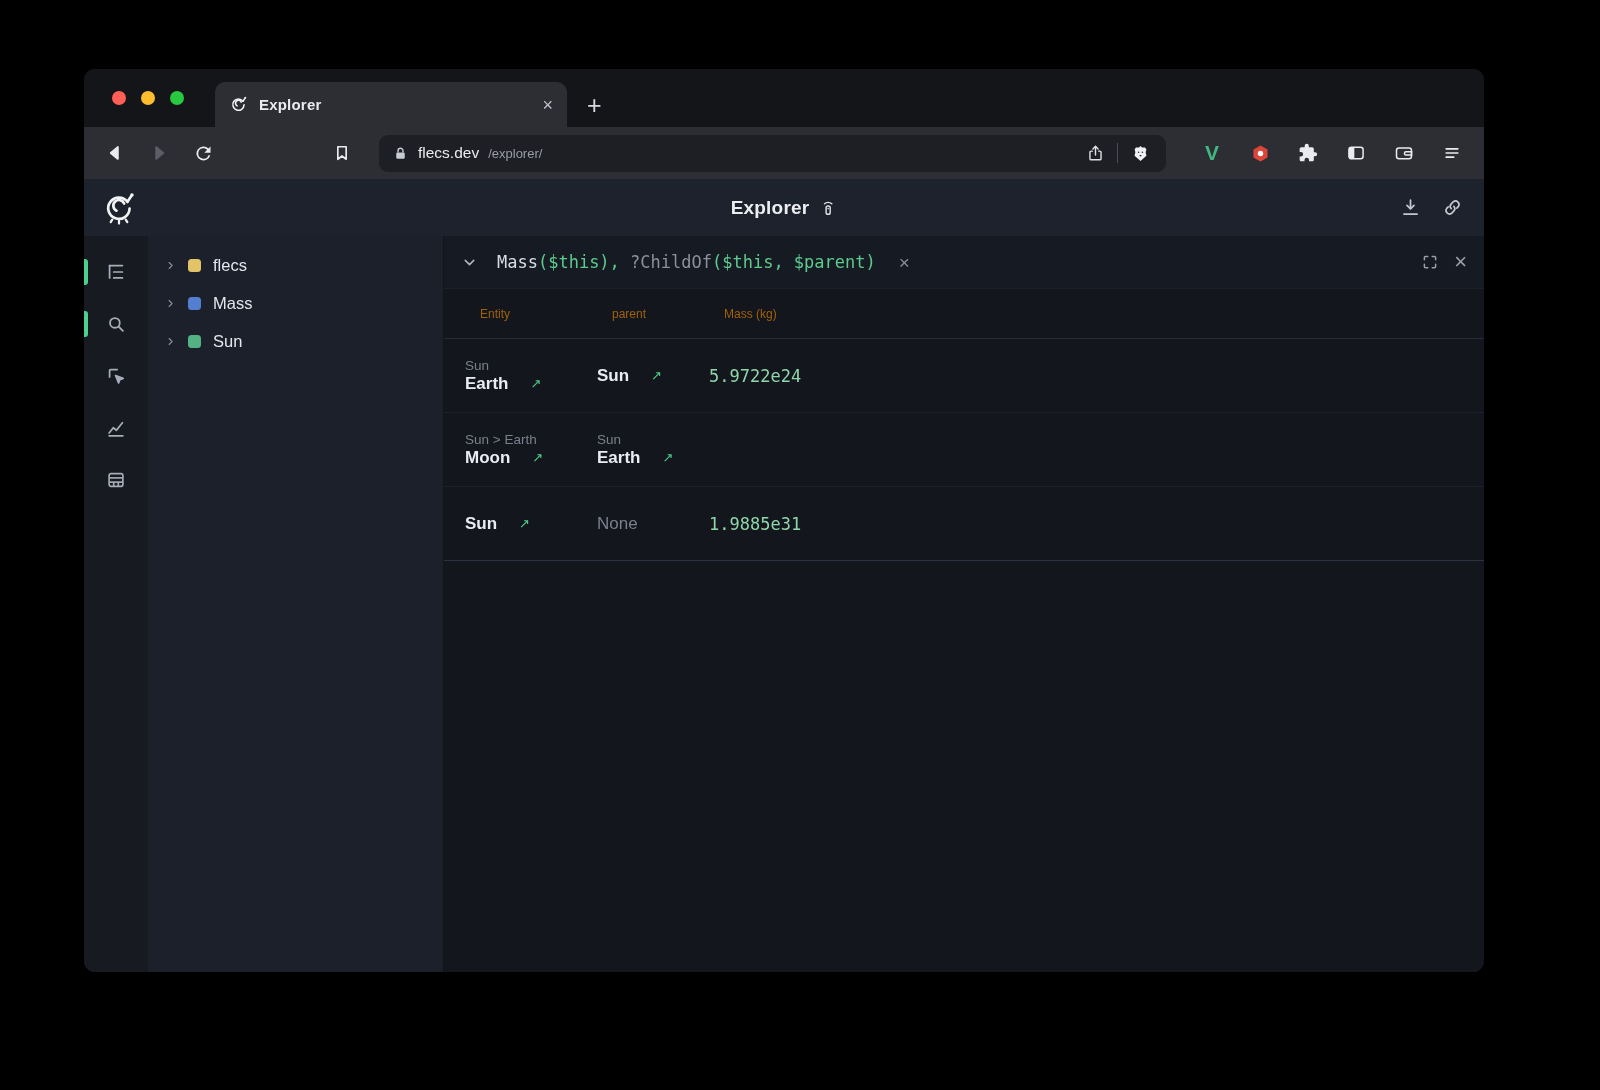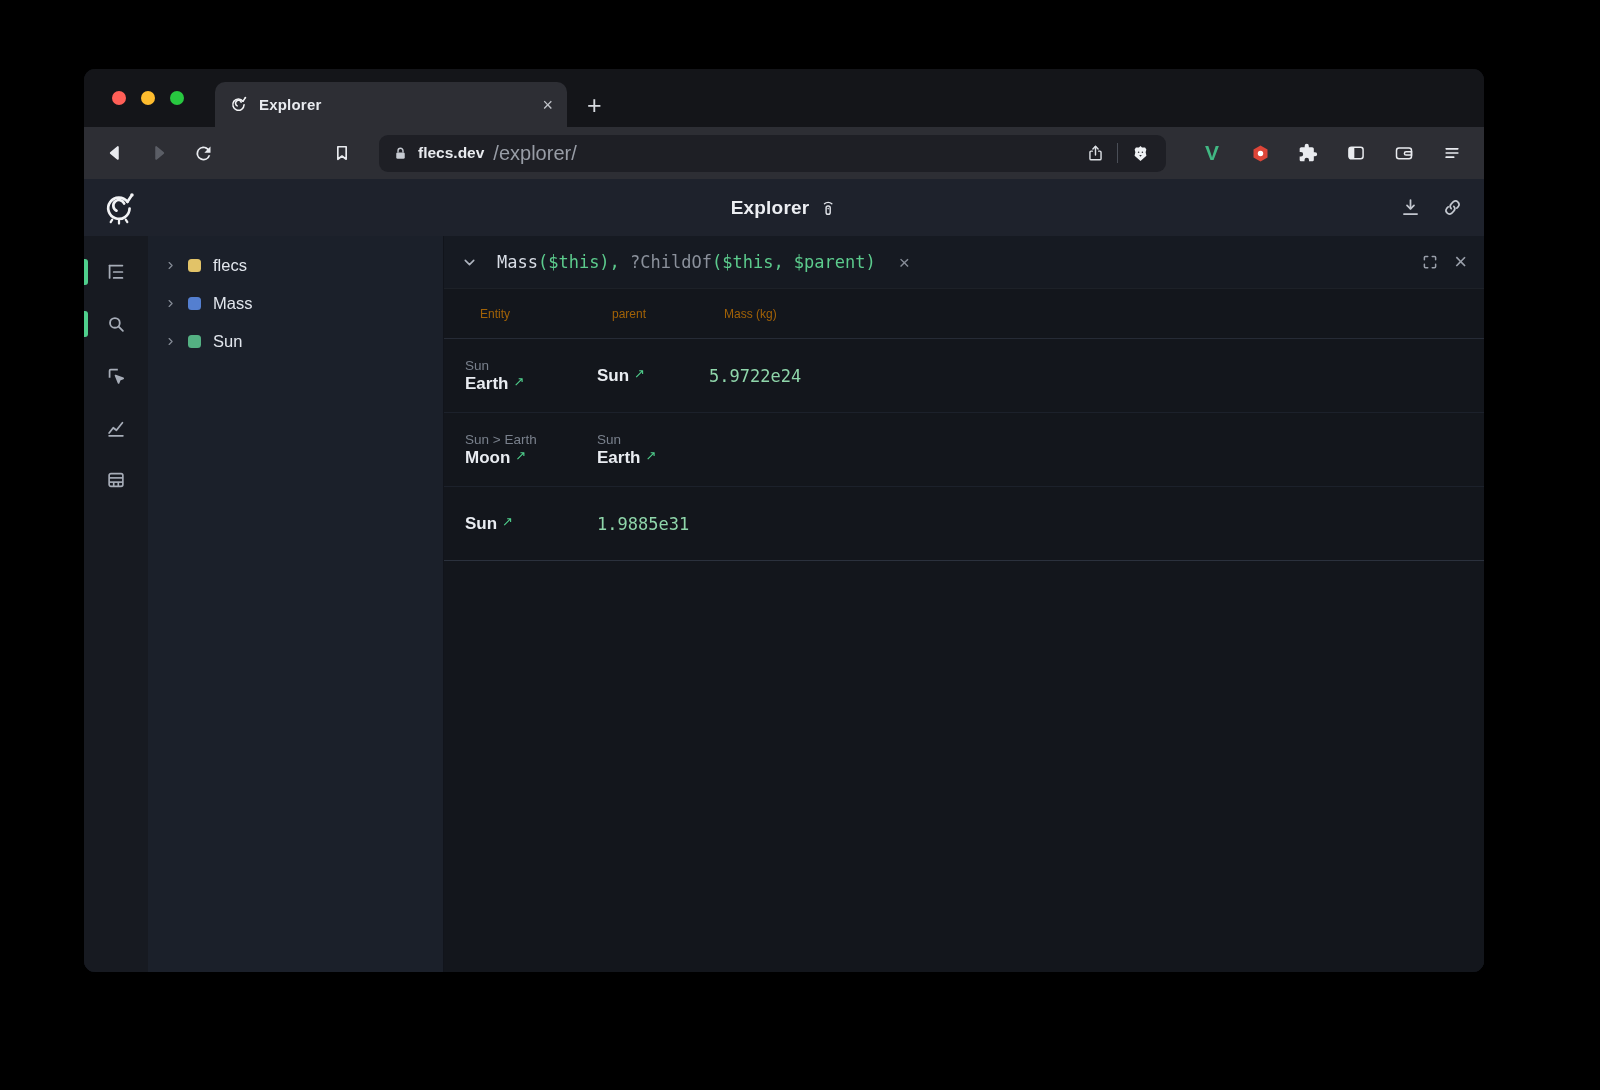--- a/index.html
+++ b/index.html
@@ -28,22 +28,22 @@
   .tab-title{flex:1; color:#e9ebef; font-size:15px; font-weight:700; letter-spacing:.2px; text-align:left;}
   .tab-close{color:#c0c3c9; font-size:18px; line-height:1;}
   .newtab{margin:0 0 9px 20px; color:#d6d9de; font-size:25px; font-weight:400; line-height:1;}
 
   .navbar{height:52px; flex:none; background:#2d2e34; display:flex; align-items:center; padding:0 14px; gap:10px;}
   .nav-btn{width:34px; height:34px; display:flex; align-items:center; justify-content:center; border-radius:8px; color:#e9ebef; flex:none;}
   .nav-btn.disabled{color:#5b5e66;}
   .bookmark-btn{margin-left:95px;}
   .urlbar{flex:1; height:37px; margin:0 18px 0 10px; background:#1e1f25; border-radius:9px;
     display:flex; align-items:center; padding:0 13px; gap:9px; min-width:0;}
-  .url-domain{color:#e9ebef; font-size:15.5px; font-weight:700;}
-  .url-path{color:#989da6; font-size:20px;}
+  .url-domain{color:#e9ebef; font-size:15.5px; font-weight:400;}
+  .url-path{color:#989da6; font-size:13px;}
   .url-spacer{flex:1;}
   .url-divider{width:1px; height:20px; background:#4a4e57;}
   .ext-cluster{display:flex; align-items:center; gap:12px;}
   .ext-btn{width:36px; height:36px; display:flex; align-items:center; justify-content:center; border-radius:8px; color:#e9ebef; flex:none;}
   .vue-badge{color:var(--vue-green); font-size:21px; font-weight:700;}
 
   
   .page{flex:1; display:flex; flex-direction:column; min-height:0; background:#13161c;}
   .page-header{height:57px; flex:none; background:#1e222c; display:flex; align-items:center; padding:0 17px; position:relative;}
   .logo{width:36px; height:36px;}
@@ -75,21 +75,21 @@
   .query-actions{margin-left:auto; display:flex; align-items:center; gap:15px; color:#9aa0ab;}
   .query-close{color:#9aa0ab; font-size:22px; line-height:1;}
 
   .thead{display:grid; grid-template-columns:132px 112px 1fr; padding-left:36px; height:50px;
     align-items:center; color:#a16207; font-size:12px; border-bottom:1px solid #262b36;}
   .trow{display:grid; grid-template-columns:132px 112px 1fr; padding-left:21px; min-height:74px;
     border-bottom:1px solid #1c212b;}
   .trow:last-child{border-bottom:1px solid #2b313d;}
   .td{display:flex; flex-direction:column; justify-content:center; gap:1px; padding:10px 8px 10px 0;}
   .cell-path{color:#79808c; font-size:13.5px;}
-  .cell-main{display:flex; align-items:flex-start; gap:5px;}
+  .cell-main{display:flex; align-items:center; gap:22px;}
   .entity-name{color:#e9ecf1; font-size:17px; font-weight:700; cursor:pointer;}
   .link-arrow{color:var(--accent); font-size:13px; cursor:pointer;}
   .cell-none{color:#79808c; font-size:17px;}
   .mass-value{font-family:"DejaVu Sans Mono","Liberation Mono",monospace; font-size:17px; color:var(--value-green);}
 </style>
 </head>
 <body>
 
 <div class="window">
 
@@ -360,20 +360,23 @@
               </div>
             </div>
             <div class="trow">
               <div class="td">
                 <div class="cell-main">
                   <span class="entity-name">Sun</span>
                   <span class="link-arrow">↗</span>
                 </div>
               </div>
               <div class="td">
+                <div class="cell-none">None</div>
+              </div>
+              <div class="td">
                 <div class="mass-value">1.9885e31</div>
               </div>
             </div>
           </div>
       </div>
 
     </div>
   </div>
 </div>
 

